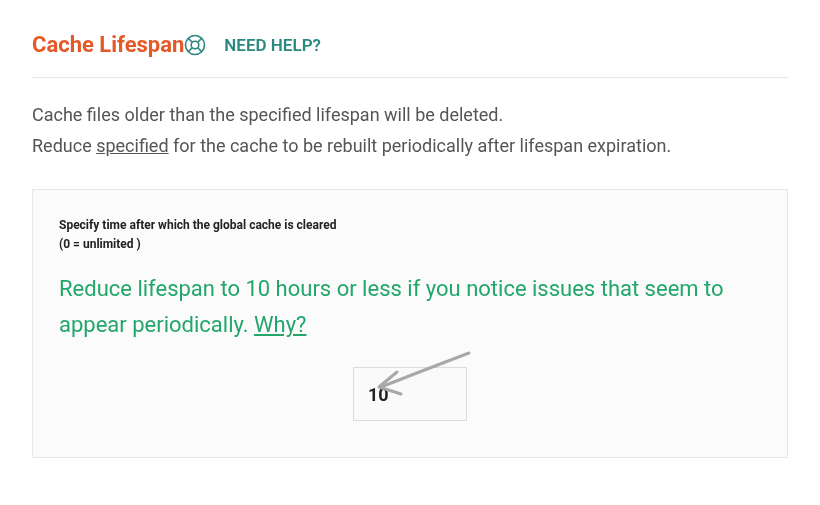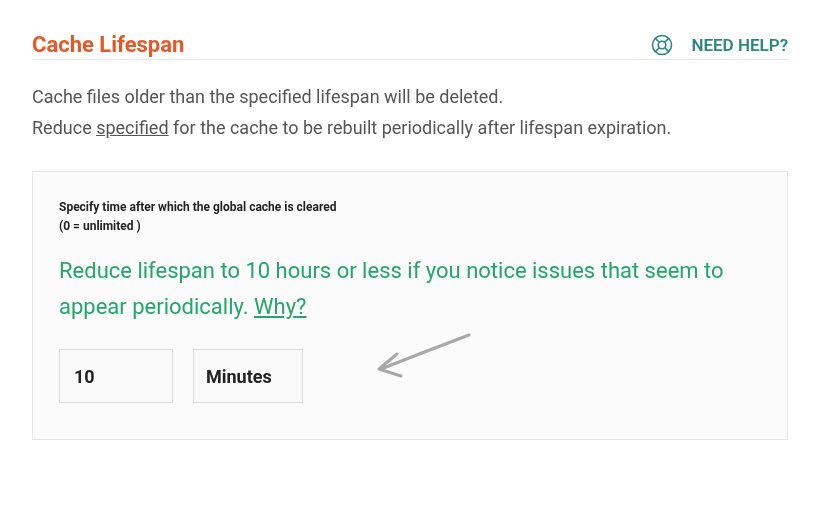--- a/index.html
+++ b/index.html
@@ -10,23 +10,22 @@
     body {
       font-family: -apple-system, BlinkMacSystemFont, "Segoe UI", Roboto, Helvetica, Arial, sans-serif;
       background: #ffffff;
       width: 820px;
       height: 505px;
       padding: 32px 32px 0 32px;
       color: #333;
     }
     .header-row {
       display: flex;
-      justify-content: space-between;
       align-items: center;
-      padding-bottom: 2px;
+      padding-bottom: 20px;
       border-bottom: 1px solid #e7e7e7;
     }
     .section-title {
       color: #e55827;
       font-size: 22px;
       font-weight: 700;
     }
     .need-help {
       display: flex;
       align-items: center;
@@ -76,20 +75,21 @@
       color: #22a66a;
       text-decoration: underline;
       cursor: pointer;
     }
     .controls-row {
       display: flex;
       align-items: center;
       gap: 20px;
       margin-top: 24px;
       position: relative;
+      flex-direction: column;
     }
     .value-input {
       width: 114px;
       height: 54px;
       border: 1px solid #dcdcdc;
       background: #fafafa;
       font-size: 18px;
       font-weight: 700;
       padding: 0 14px;
       color: #222;
@@ -143,23 +143,20 @@
 <div class="settings-box">
   <div class="settings-label">
     <span>Specify time after which the global cache is cleared</span><br>
     <span>(0 = unlimited )</span>
   </div>
   <div class="hint-text">
     <span>Reduce lifespan to 10 hours or less if you notice issues that seem to appear periodically. </span><a>Why?</a>
   </div>
   <div class="controls-row">
     <input type="text" class="value-input" value="10" style="">
-    <div class="unit-select">
-      <span>Minutes</span>
-    </div>
     <div class="arrow-annotation">
       <svg width="110" height="65" viewBox="0 0 110 65">
         <path d="M 100 8 Q 55 25 12 42" stroke="#a8a8a8" stroke-width="3" fill="none" stroke-linecap="round"></path>
         <path d="M 28 27 L 10 42 L 32 49" stroke="#a8a8a8" stroke-width="3" fill="none" stroke-linecap="round" stroke-linejoin="round"></path>
       </svg>
     </div>
   </div>
 </div>
 
 </body></html>

